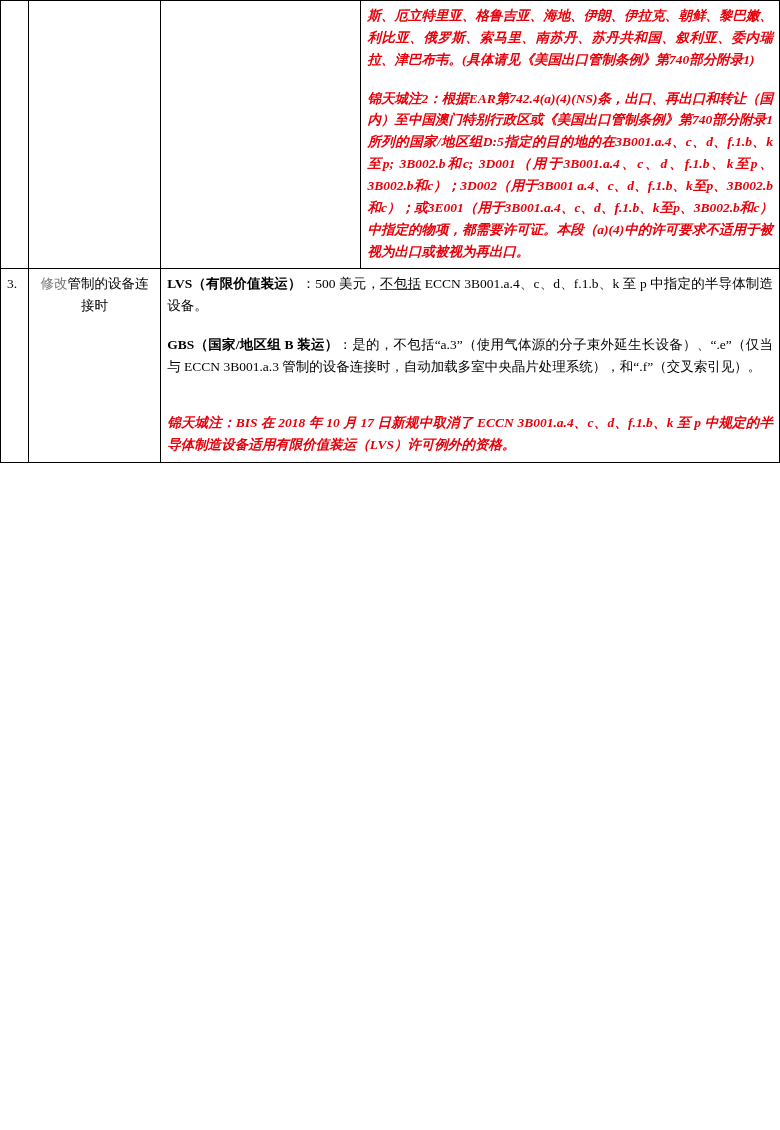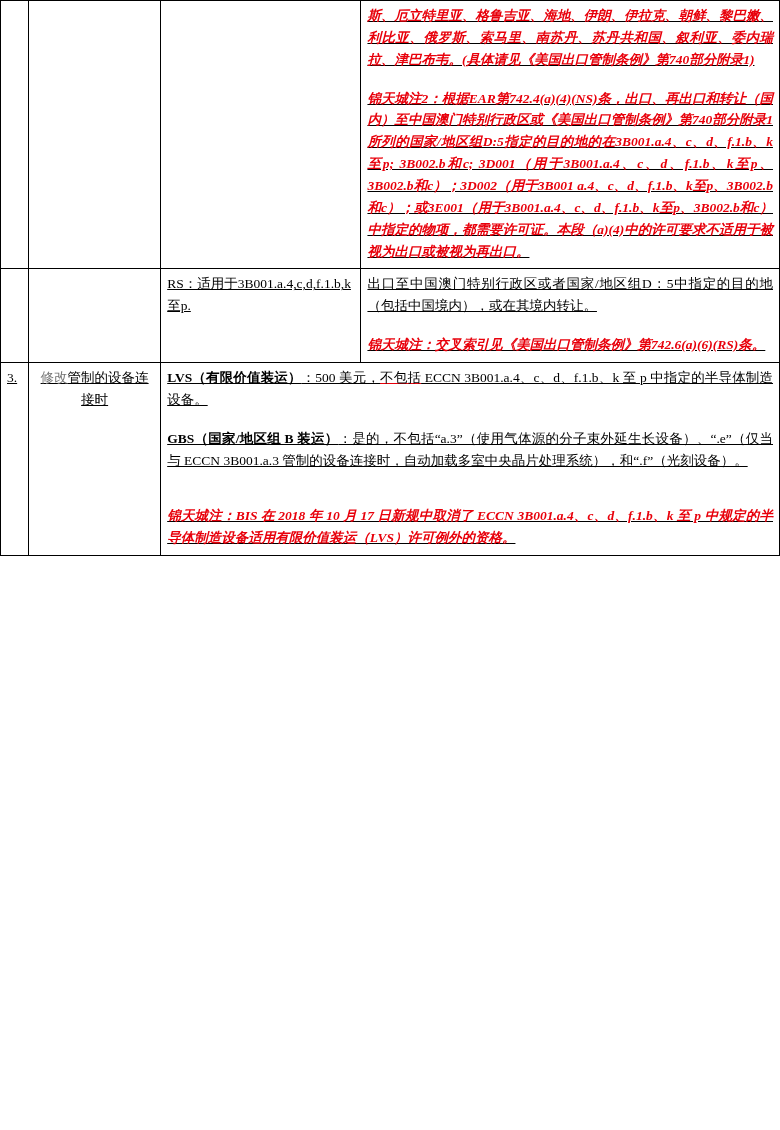--- a/index.html
+++ b/index.html
@@ -12,21 +12,20 @@
     height: 1130px;
     font-family: "Liberation Serif", serif;
     color: #000000;
     overflow: hidden;
   }
   .page {
     position: relative;
     width: 656px;
     height: 1130px;
     box-sizing: border-box;
-    text-decoration: underline;
   }
   table.doc {
     border-collapse: collapse;
     width: 780px;
     table-layout: fixed;
   }
   table.doc td {
     border: 1px solid #000000;
     vertical-align: top;
     padding: 4px 6px 6px 6px;
@@ -115,44 +114,34 @@
         <td class="empty-cell"></td>
         <td class="empty-cell"></td>
         <td class="empty-cell"></td>
         <td class="cell-body-tight">
           <div class="justify italic-red">斯、厄立特里亚、格鲁吉亚、海地、伊朗、伊拉克、朝鲜、黎巴嫩、利比亚、俄罗斯、索马里、南苏丹、苏丹共和国、叙利亚、委内瑞拉、津巴布韦。(具体请见《美国出口管制条例》第740部分附录1)</div>
           <div class="gap"></div>
           <div class="justify italic-red">锦天城注2：根据EAR第742.4(a)(4)(NS)条，出口、再出口和转让（国内）至中国澳门特别行政区或《美国出口管制条例》第740部分附录1所列的国家/地区组D:5指定的目的地的在3B001.a.4、c、d、f.1.b、k至p; 3B002.b和c; 3D001（用于3B001.a.4、c、d、f.1.b、k至p、3B002.b和c）；3D002（用于3B001 a.4、c、d、f.1.b、k至p、3B002.b和c）；或3E001（用于3B001.a.4、c、d、f.1.b、k至p、3B002.b和c）中指定的物项，都需要许可证。本段（a)(4)中的许可要求不适用于被视为出口或被视为再出口。</div>
         </td>
       </tr>
 
-      <tr>
-        <td class="empty-cell"></td>
-        <td class="empty-cell"></td>
-        <td class="cell-body-tight">RS：适用于3B001.a.4,c,d,f.1.b,k至p.</td>
-        <td class="cell-body-tight">
-          <div class="justify">出口至中国澳门特别行政区或者国家/地区组D：5中指定的目的地（包括中国境内），或在其境内转让。</div>
-          <div class="gap"></div>
-          <div class="justify red-note">锦天城注：交叉索引见《美国出口管制条例》第742.6(a)(6)(RS)条。</div>
-        </td>
-      </tr>
 
 
       <tr>
         <td class="num-cell">3.</td>
         <td class="label-cell">
           <span class="blue-word">修改</span><span>管制的设备连接时</span>
         </td>
         <td class="cell-body" colspan="2">
           <div class="justify">
             <span class="bold">LVS（有限价值装运）</span><span>：500 美元，</span><span class="underline-red">不包括</span><span> ECCN 3B001.a.4、c、d、f.1.b、k 至 p 中指定的半导体制造设备。</span>
           </div>
           <div class="gap"></div>
           <div class="justify">
-            <span class="bold">GBS（国家/地区组 B 装运）</span><span>：是的，不包括“a.3”（使用气体源的分子束外延生长设备）、“.e”（仅当与 ECCN 3B001.a.3 管制的设备连接时，自动加载多室中央晶片处理系统），和“.f”（光刻设备）。</span>
+            <span class="bold">GBS（国家/地区组 B 装运）</span><span>：是的，不包括“a.3”（使用气体源的分子束外延生长设备）、“.e”（仅当与 ECCN 3B001.a.3 管制的设备连接时，自动加载多室中央晶片处理系统），和“.f”（交叉索引见）。</span>
           </div>
           <div class="gap"></div>
           <div class="gap"></div>
           <div class="justify red-note">锦天城注：BIS 在 2018 年 10 月 17 日新规中取消了 ECCN 3B001.a.4、c、d、f.1.b、k 至 p 中规定的半导体制造设备适用有限价值装运（LVS）许可例外的资格。</div>
         </td>
       </tr>
     </tbody>
   </table>
 </div>
 

